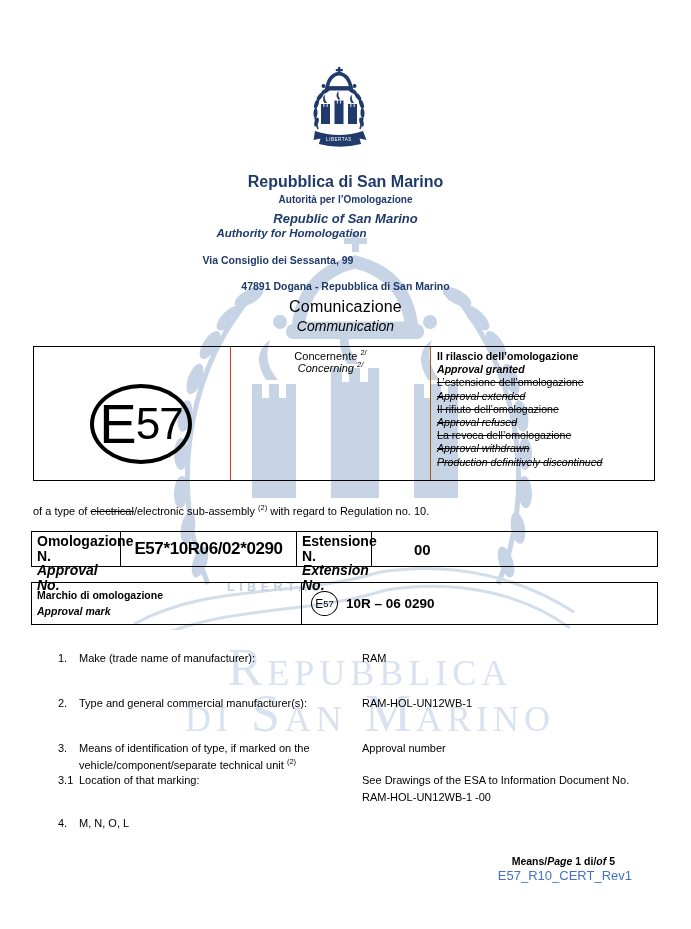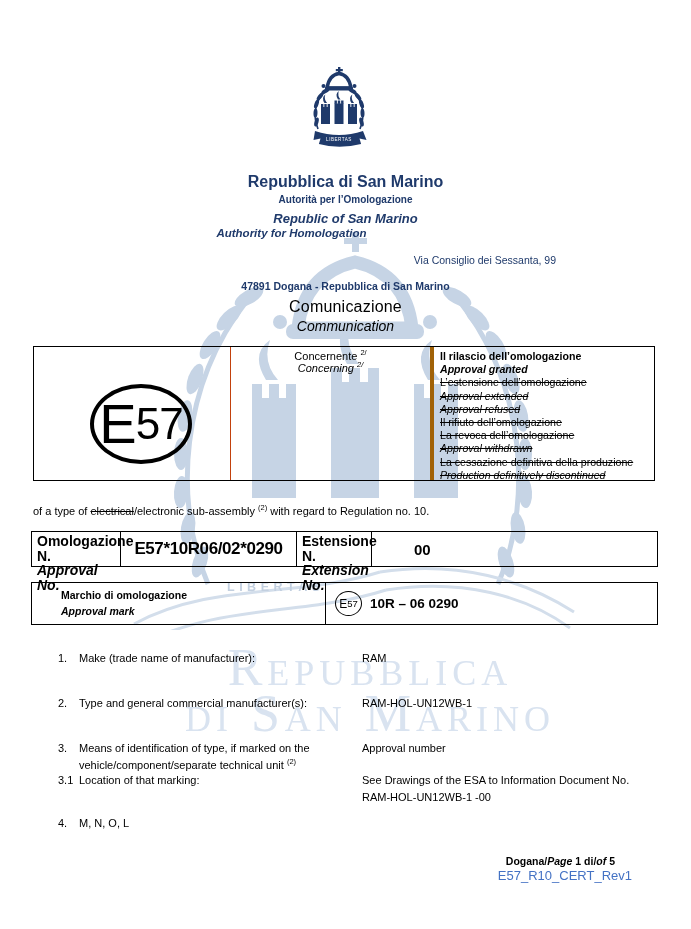--- a/index.html
+++ b/index.html
@@ -20,31 +20,31 @@
   }
   
   .content{position:absolute;inset:0;z-index:1;border-radius:19px;}
   .navy{color:#1f3a6b;}
   .hdr{position:absolute;left:0;top:0;width:691px;text-align:center;}
   .crest{position:absolute;left:306px;top:67px;}
   .t-org-it{position:absolute;top:173px;width:691px;font-size:16px;font-weight:bold;}
   .t-dept-it{position:absolute;top:194px;width:691px;font-size:10px;font-weight:bold;}
   .t-org-en{position:absolute;top:211px;width:691px;font-size:13px;font-weight:bold;font-style:italic;}
   .t-dept-en{position:absolute;top:227px;width:583px;font-size:11.5px;font-weight:bold;font-style:italic;}
-  .addr1{position:absolute;top:254px;width:556px;font-size:10.5px;font-weight:normal;text-align:right;}
+  .addr1{position:absolute;top:254px;width:556px;font-size:10.5px;font-weight:bold;}
   .addr2{position:absolute;top:280px;width:691px;font-size:10.5px;font-weight:bold;}
   .comm-it{position:absolute;top:298px;width:691px;text-align:center;font-size:16px;letter-spacing:.2px;}
   .comm-en{position:absolute;top:318px;width:691px;text-align:center;font-size:14px;font-style:italic;}
   
   .tbl1{position:absolute;left:33px;top:346px;width:622px;height:135px;
     border:1.6px solid #000;display:flex;box-sizing:border-box;}
   .tbl1 .c1{width:196px;box-sizing:border-box;}
   .tbl1 .c2{width:200px;border-left:1px solid #c2410c;box-sizing:border-box;
     text-align:center;padding-top:3px;font-size:11px;}
-  .tbl1 .c3{flex:1;border-left:4px solid #a16207;box-sizing:border-box;
+  .tbl1 .c3{flex:1;border-left:1px solid #a16207;box-sizing:border-box;
     padding:3px 4px 0 6px;font-size:10.6px;line-height:13.2px;}
   .emark-big{
     width:94px;height:72px;border:4.5px solid #000;border-radius:50%;
     margin:37px 0 0 56px;display:flex;align-items:center;justify-content:center;
     line-height:1;letter-spacing:-1px;
   }
   .emark-big .e{font-size:56px;}
   .emark-big .n{font-size:44px;}
   sup.s2{font-size:7.5px;vertical-align:super;line-height:0;}
   .opt{white-space:nowrap;}
@@ -61,21 +61,21 @@
     border:1.6px solid #000;display:flex;box-sizing:border-box;}
   .tbl2 .lab{padding:2px 0 0 5px;font-size:14px;line-height:14.5px;box-sizing:border-box;}
   .tbl2 .l1{width:88px;}
   .tbl2 .v1{width:176px;border-left:1px solid #000;display:flex;align-items:center;
     justify-content:center;font-size:17px;font-weight:bold;letter-spacing:-0.4px;box-sizing:border-box;}
   .tbl2 .l2{width:75px;border-left:1px solid #000;}
   .tbl2 .v2{flex:1;border-left:1px solid #000;display:flex;align-items:center;
     padding-left:42px;font-size:15px;font-weight:bold;box-sizing:border-box;}
   
   .tbl3{position:absolute;left:31px;top:582px;width:627px;height:43px;
-    border:1.6px solid #000;display:flex;box-sizing:border-box;padding-left:24px;}
+    border:1.6px solid #000;display:flex;box-sizing:border-box;}
   .tbl3 .l1{width:269px;padding:4px 0 0 5px;font-size:10.5px;line-height:16px;box-sizing:border-box;}
   .tbl3 .v1{flex:1;border-left:1px solid #000;display:flex;align-items:center;
     padding-left:9px;box-sizing:border-box;}
   .emark-small{
     width:25px;height:23px;border:1.6px solid #000;border-radius:50%;
     display:flex;align-items:center;justify-content:center;line-height:1;flex:none;
   }
   .emark-small .e{font-size:12px;}
   .emark-small .n{font-size:9.5px;}
   .mark-value{margin-left:8px;font-size:13.5px;font-weight:bold;}
@@ -240,25 +240,24 @@
         </div>
         <div class="it">
           <span>Concerning</span>&nbsp;<sup class="s2">2/</sup>
         </div>
       </div>
       <div class="c3">
         <div class="opt b">Il rilascio dell’omologazione</div>
         <div class="opt bi">Approval granted</div>
         <div class="opt s">L’estensione dell’omologazione</div>
         <div class="opt si">Approval extended</div>
+        <div class="opt s">Il rifiuto dell’omologazione</div>
         <div class="opt si">Approval refused</div>
-        <div class="opt s">Il rifiuto dell’omologazione</div>
         <div class="opt s">La revoca dell’omologazione</div>
         <div class="opt si">Approval withdrawn</div>
-        <div class="opt s">La cessazione definitiva della produzione</div>
         <div class="opt si">Production definitively discontinued</div>
       </div>
     </div>
 
     <div class="type-line">
       <span>of a type of </span><span class="strike">electrical</span><span>/electronic sub-assembly </span><sup class="s2">(2)</sup><span> with regard to Regulation no. 10.</span>
     </div>
 
     <div class="tbl2">
       <div class="lab l1">
@@ -306,18 +305,18 @@
       <span class="num">3.1</span>
       <span class="lab">Location of that marking:</span>
       <span class="val">See Drawings of the ESA to Information Document No. RAM-HOL-UN12WB-1 -00</span>
     </div>
     <div class="item i4">
       <span class="num">4.</span>
       <span class="val">M, N, O, L</span>
     </div>
 
     <div class="foot">
-      <div class="pg"><span>Dogana/</span><span class="it">Page</span><span> 1 di/</span><span class="it">of</span><span> 5</span></div>
+      <div class="pg"><span>Means/</span><span class="it">Page</span><span> 1 di/</span><span class="it">of</span><span> 5</span></div>
       <div class="rev">E57_R10_CERT_Rev1</div>
     </div>
 
   </div>
 </div>
 
 </body></html>

